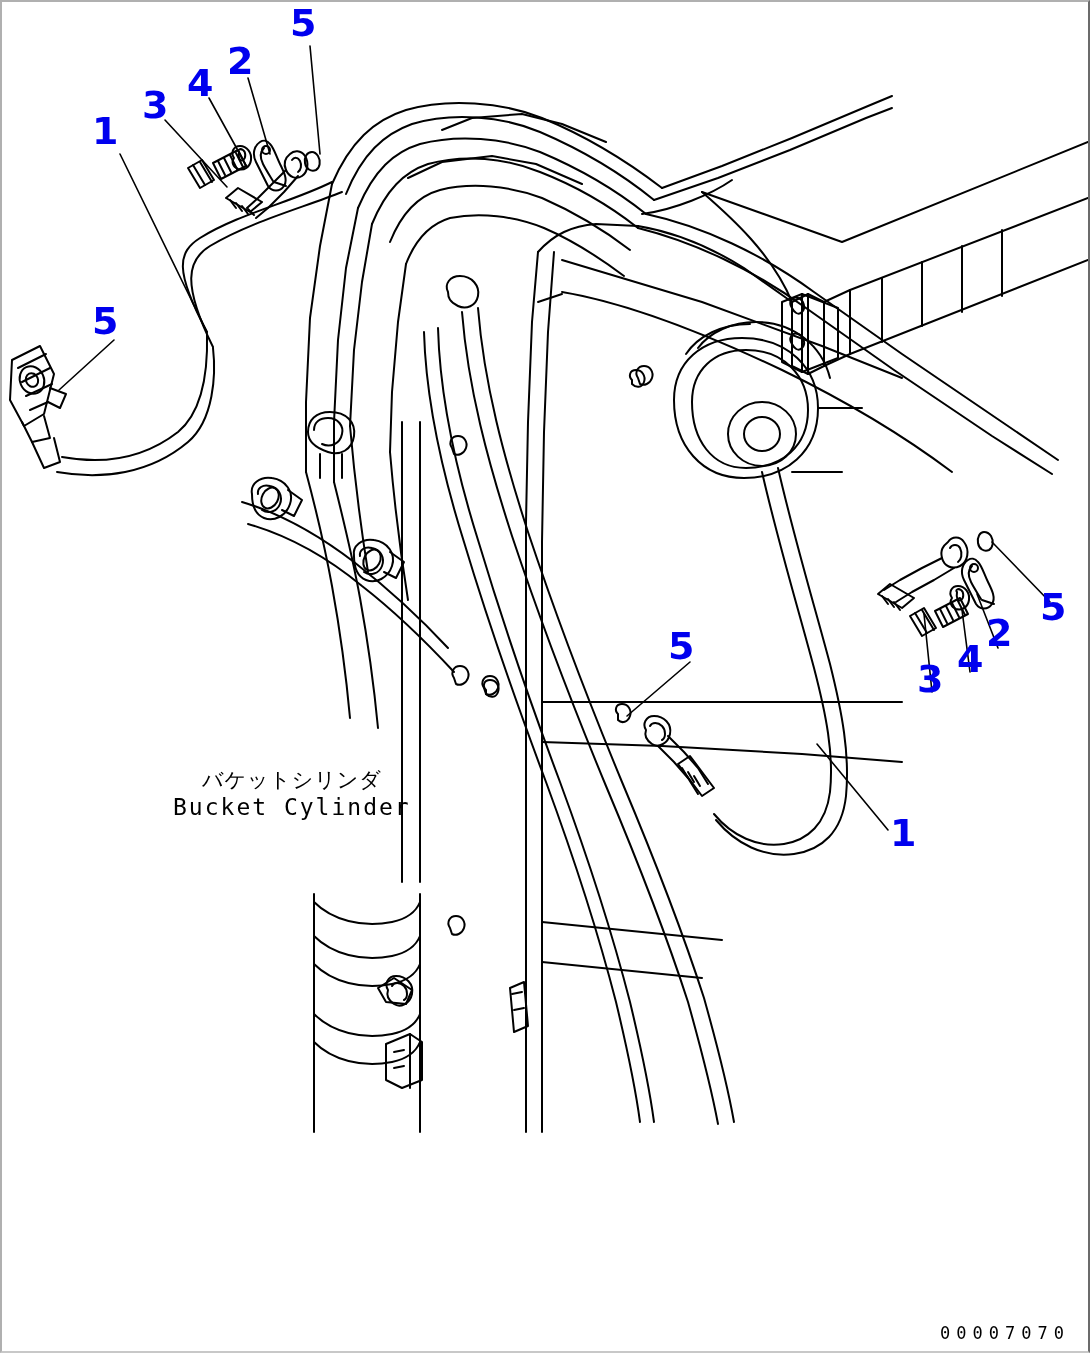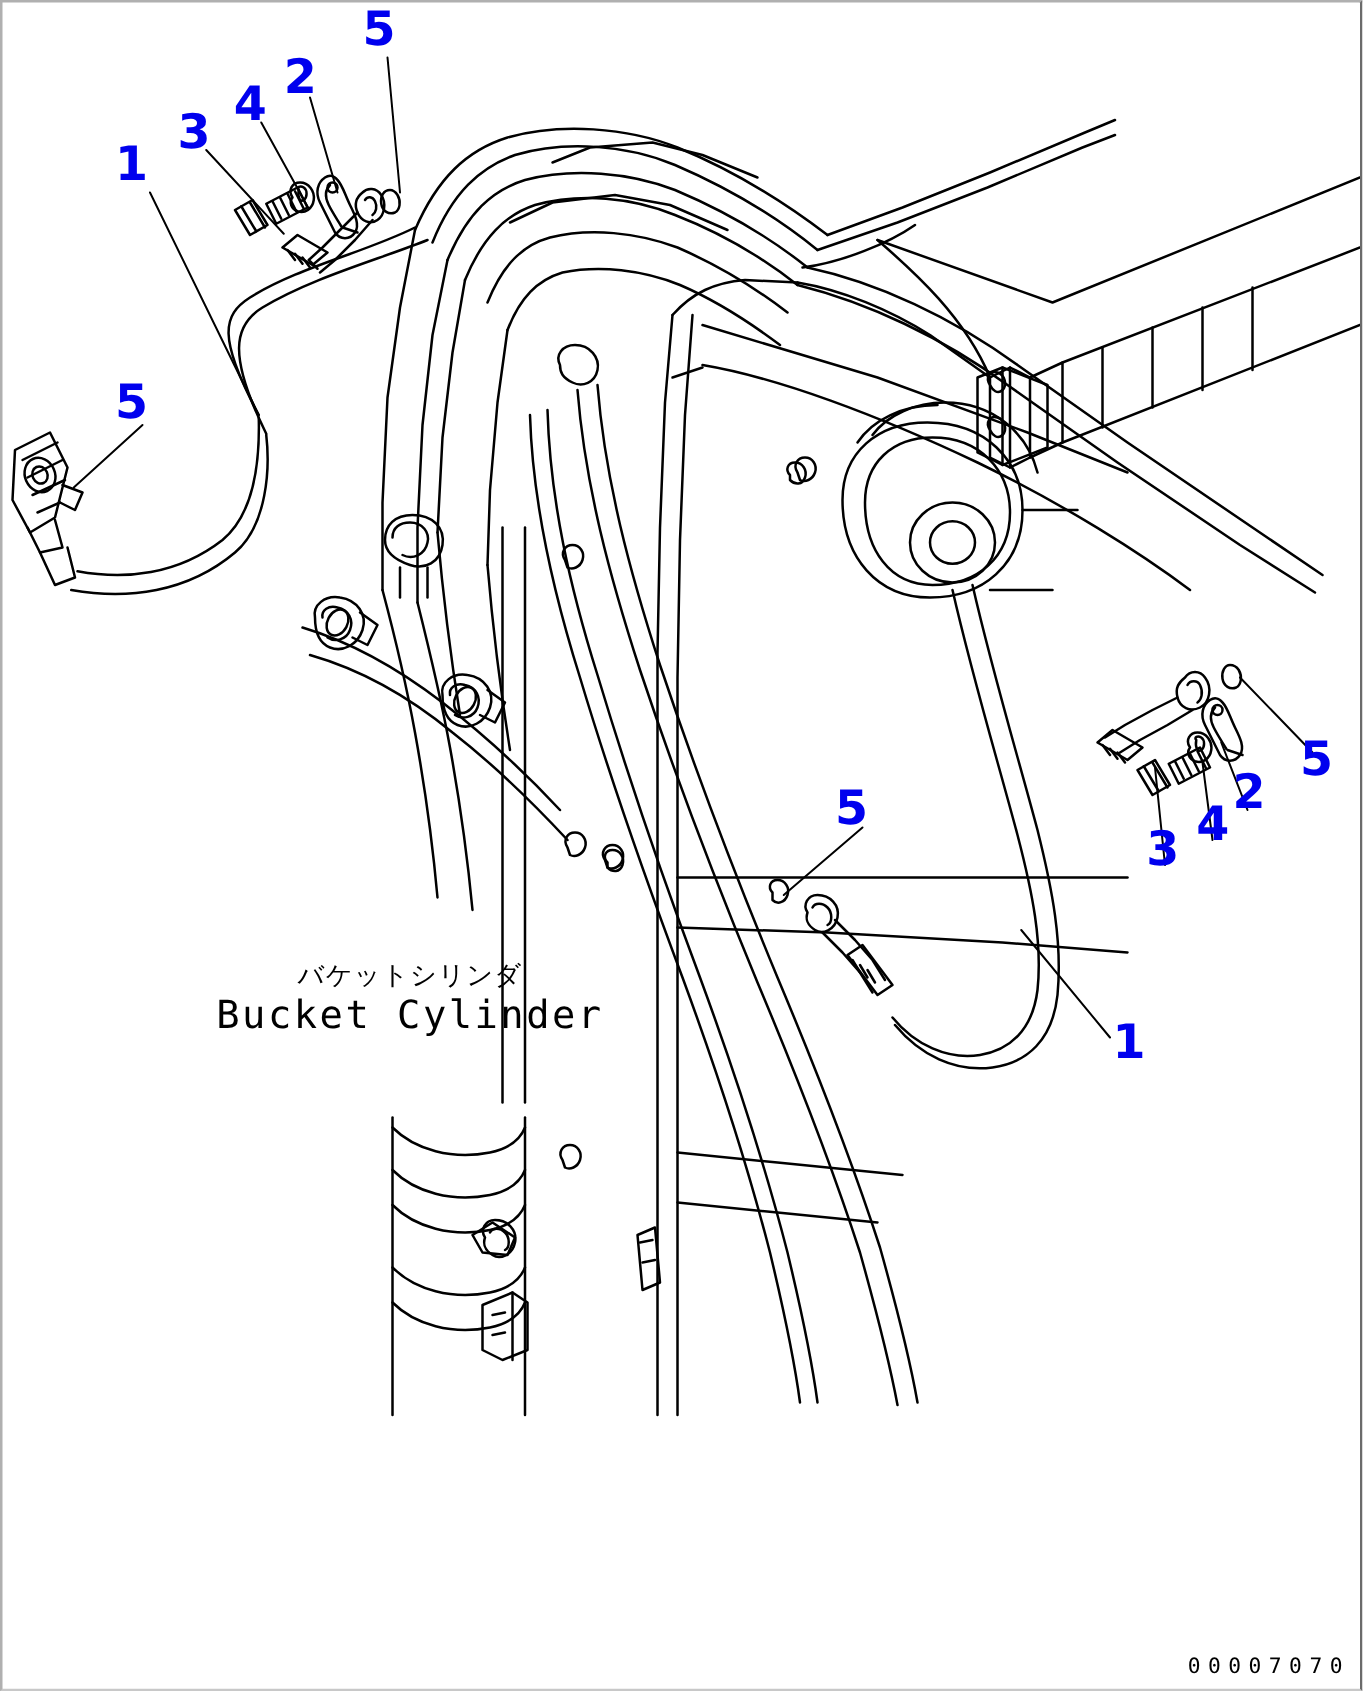--- a/index.html
+++ b/index.html
@@ -45,26 +45,26 @@
     line-height: 1.25;
     text-align: center;
   }
   .part-label .jp {
     display: block;
     font-size: 21px;
     letter-spacing: 1px;
   }
   .part-label .en {
     display: block;
-    font-size: 31px;
+    font-size: 23px;
     letter-spacing: 2px;
   }
   #drawing-number {
     position: absolute;
-    right: 8px;
+    right: 18px;
     bottom: 8px;
     color: #000000;
     font-family: "DejaVu Sans Mono", monospace;
     font-size: 17px;
     letter-spacing: 6px;
     white-space: nowrap;
   }
 </style>
 </head>
 <body>

